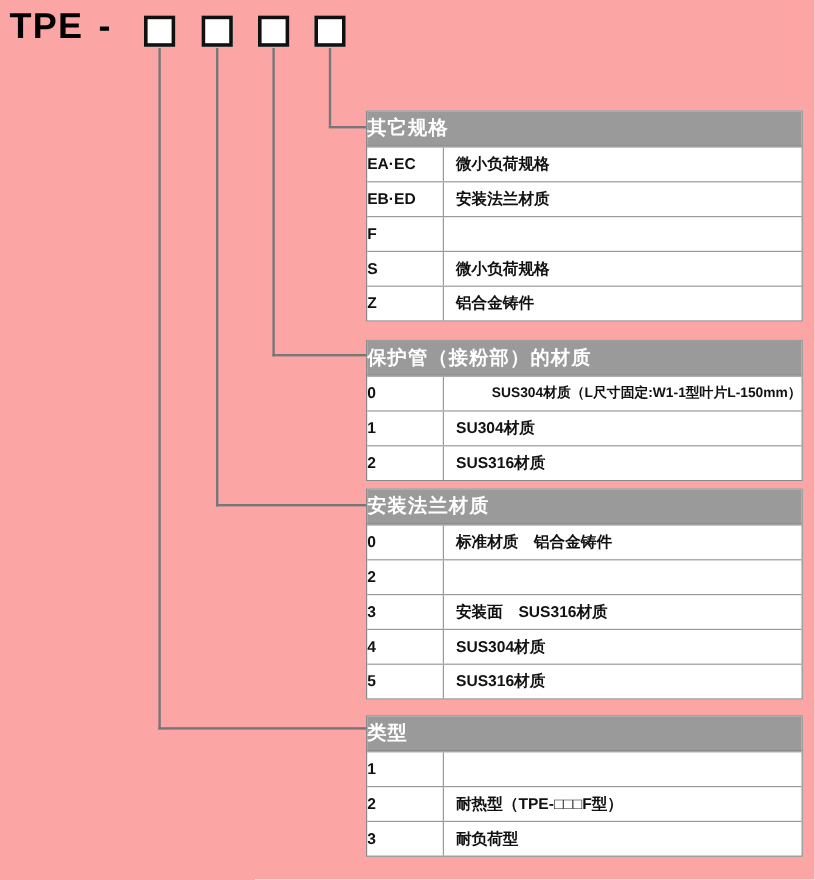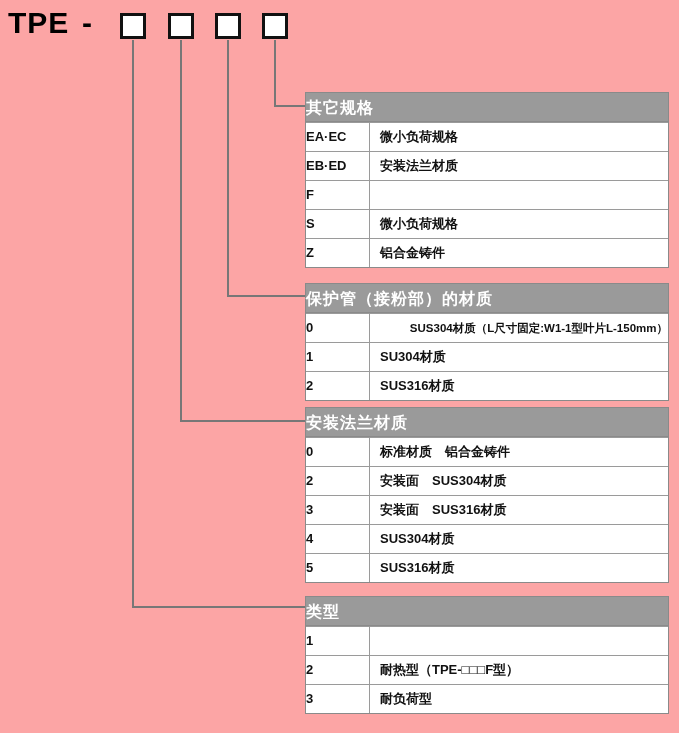--- a/index.html
+++ b/index.html
@@ -195,21 +195,20 @@
   </div>
 
   <div class="spec-table" style="top:407px;">
     <div class="spec-head">安装法兰材质</div>
     <div class="spec-row">
       <div class="spec-code">0</div>
       <div class="spec-desc">标准材质　铝合金铸件</div>
     </div>
     <div class="spec-row">
       <div class="spec-code">2</div>
-      <div class="spec-desc">安装面　SUS304材质</div>
     </div>
     <div class="spec-row">
       <div class="spec-code">3</div>
       <div class="spec-desc">安装面　SUS316材质</div>
     </div>
     <div class="spec-row">
       <div class="spec-code">4</div>
       <div class="spec-desc">SUS304材质</div>
     </div>
     <div class="spec-row">

